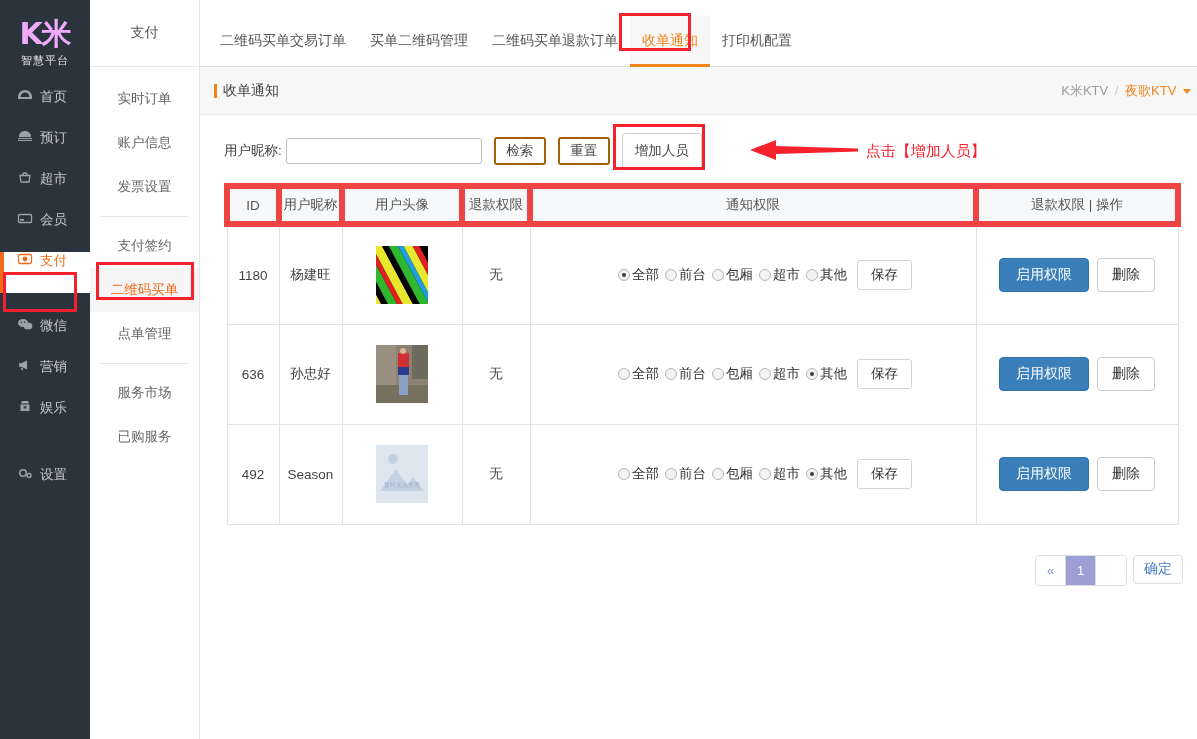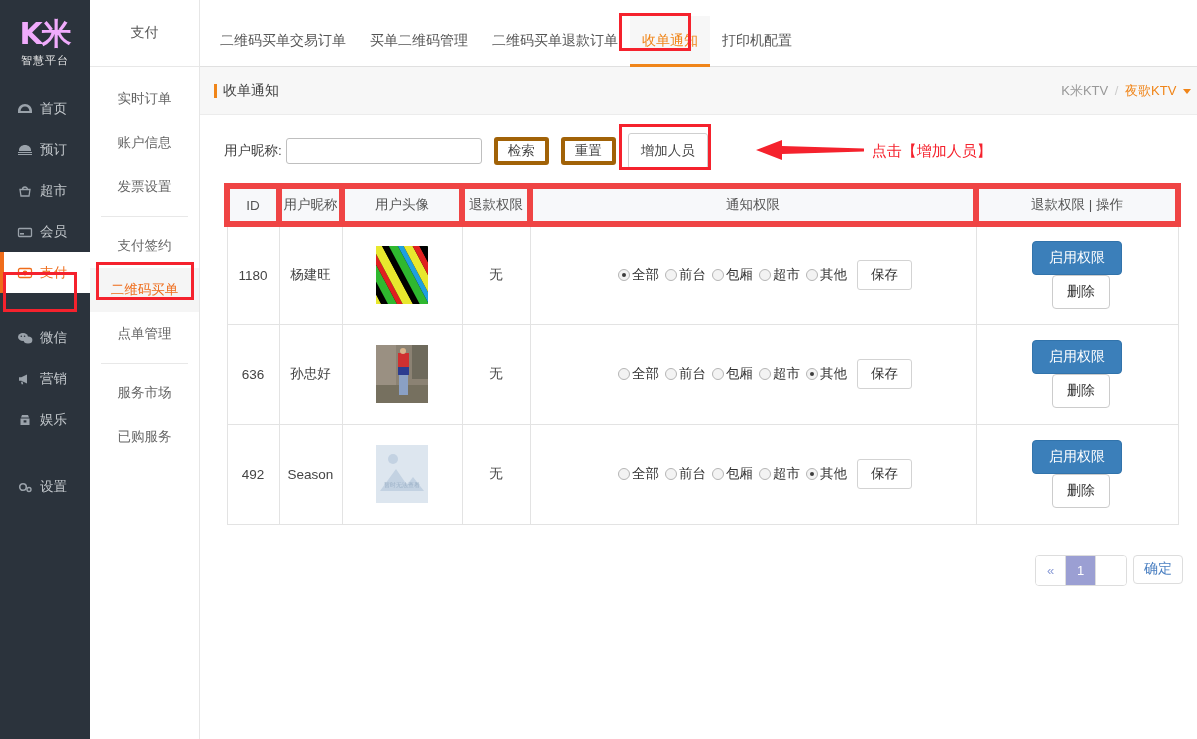--- a/index.html
+++ b/index.html
@@ -33,21 +33,21 @@
     letter-spacing: -1px;
     font-family: "DejaVu Sans", sans-serif;
   }
   .logo-sub {
     font-size: 11px; color: #e8e8e8;
     margin-top: 4px; letter-spacing: 1px;
   }
   .nav-list { margin-top: 10px; }
   .nav-item {
     height: 41px;
-    display: flex; align-items: center;
+    display: flex; align-items: flex-start;
     padding-left: 16px;
     color: #c3c8cc;
     font-size: 13.5px;
     cursor: pointer;
     position: relative;
   }
   .nav-item .nav-ico {
     width: 18px; height: 14px;
     margin-right: 6px;
     display: inline-flex; align-items: center; justify-content: center;
@@ -192,21 +192,21 @@
     font-size: 13px;
     outline: none;
     font-family: "Liberation Sans", sans-serif;
   }
   .btn-plain {
     height: 28px;
     min-width: 52px;
     padding: 0 10px;
     margin-left: 12px;
     background: #fff;
-    border: 4px solid #a16207;
+    border: 2px solid #a16207;
     border-radius: 3px;
     font-size: 13.5px; color: #444;
     cursor: pointer;
     font-family: "Liberation Sans", sans-serif;
   }
   .btn-add-wrap { position: relative; margin-left: 12px; }
   .btn-add {
     height: 36px; padding: 0 12px;
     background: #fff;
     border: 1px solid #cfcfcf;
@@ -297,21 +297,21 @@
   .btn-save {
     height: 30px; padding: 0 13px;
     background: #fff;
     border: 1px solid #d3d3d3;
     border-radius: 3px;
     font-size: 13.5px; color: #333;
     margin-left: 4px;
     cursor: pointer;
     font-family: "Liberation Sans", sans-serif;
   }
-  .op-cell { display: flex; align-items: center; justify-content: center; flex-direction: column; }
+  .op-cell { display: flex; align-items: center; justify-content: center; }
   .btn-primary {
     height: 34px; padding: 0 16px;
     background: #3b7fba;
     border: 1px solid #3173ab;
     border-radius: 4px;
     color: #fff;
     font-size: 14px;
     cursor: pointer;
     font-family: "Liberation Sans", sans-serif;
   }

